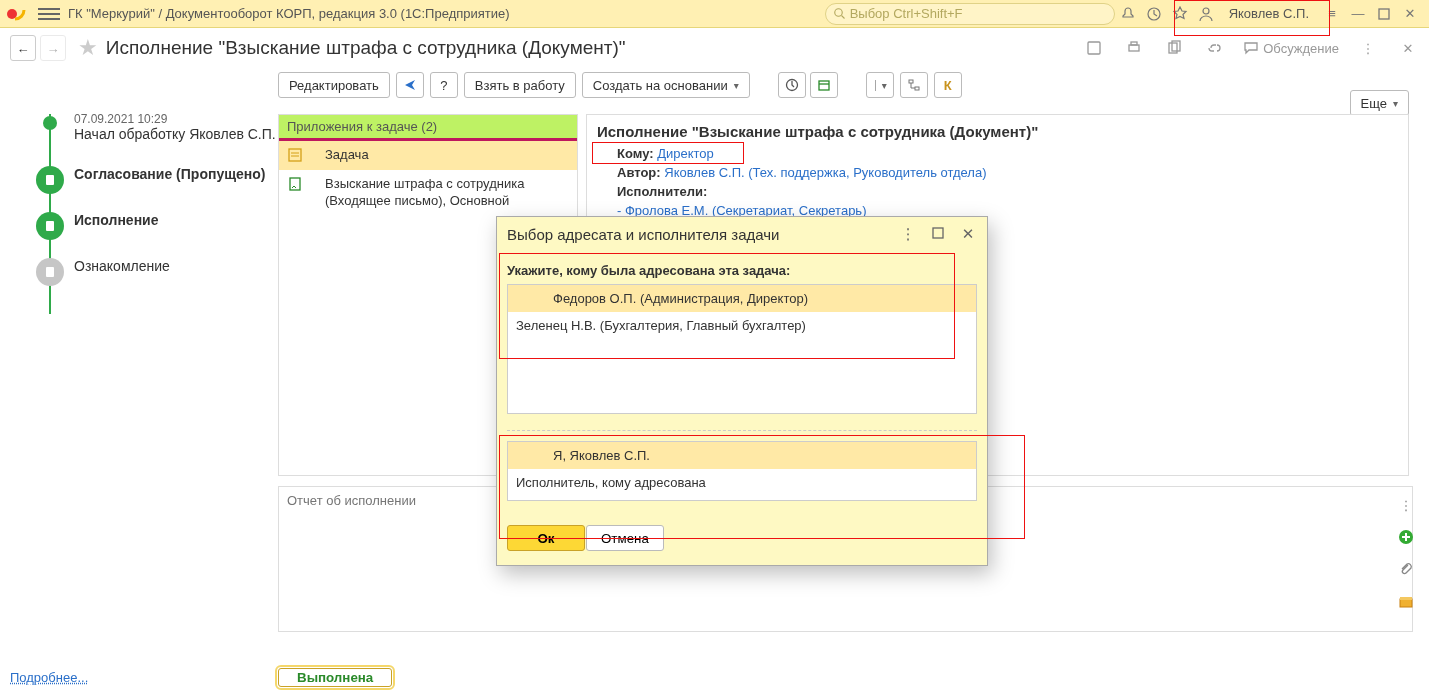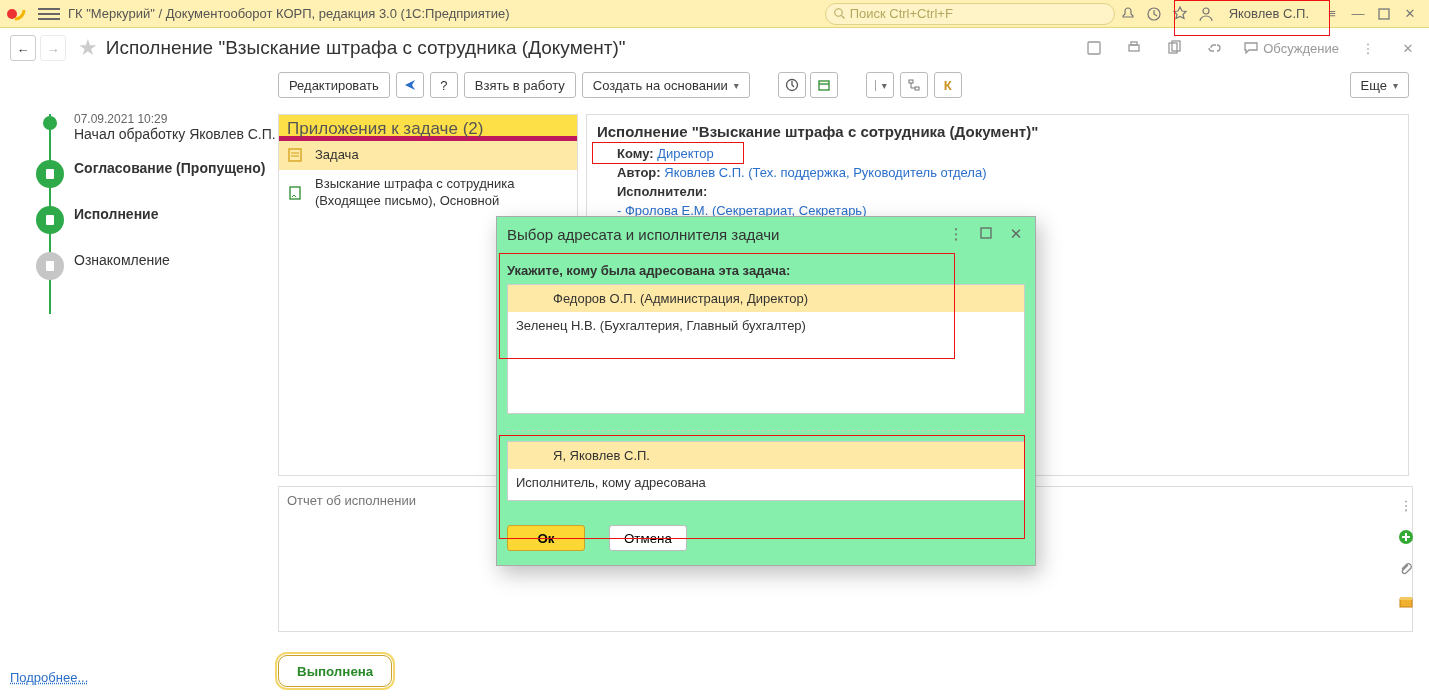--- a/index.html
+++ b/index.html
@@ -38,55 +38,55 @@
   .tl-item { position:relative; display:flex; align-items:flex-start; padding:6px 0 6px 50px; min-height:36px;}
   .tl-dot { position:absolute; left:19px; top:10px; width:14px; height:14px; border-radius:50%; background:#2faa4a;}
   .tl-big { position:absolute; left:12px; top:6px; width:28px; height:28px; border-radius:50%; background:#2faa4a; display:flex; align-items:center; justify-content:center;}
   .tl-big.gray { background:#c6c6c6;}
   .tl-big svg { fill:#fff;}
   .tl-item .meta { font-size:12px; color:#666;}
   .tl-item .label { font-size:14px; color:#333; }
   .tl-item.bold .label { font-weight:bold;}
 
   .attach-panel { position:absolute; left:278px; top:8px; width:300px; border:1px solid #ddd; background:#fff; height:362px;}
-  .attach-header { height:26px; background:#fde047; border-bottom:5px solid #be185d; padding:4px 8px; color:#555; font-size:17px;}
-  .attach-row { display:flex; align-items:center; padding:6px 8px; gap:12px; cursor:pointer;}
+  .attach-header { height:26px; background:#bef264; border-bottom:3px solid #be185d; padding:4px 8px; color:#555; font-size:13px;}
+  .attach-row { display:flex; align-items:flex-start; padding:6px 8px; gap:22px; cursor:pointer;}
   .attach-row.selected { background:#ffe9a6;}
   .attach-row .aicon { width:16px; height:16px; flex-shrink:0;}
   .attach-row .atext { font-size:13px; line-height:1.3;}
 
   .detail-panel { position:absolute; left:586px; top:8px; right:20px; border:1px solid #ddd; background:#fff; height:362px; padding:8px 10px;}
   .detail-panel h3 { margin:0 0 6px 0; font-size:15px; }
   .detail-panel .drow { margin:4px 0; font-size:13px;padding-left:20px;}
   .detail-panel .lbl { font-weight:bold;}
   .detail-panel a, .link { color:#2a6fc9; text-decoration:none;}
 
   .report-box { position:absolute; left:278px; right:16px; top:380px; height:146px; border:1px solid #ddd; }
   .report-box textarea { width:100%; height:100%; border:none; resize:none; padding:6px 8px; color:#999; font-family:inherit; font-size:13px; outline:none;}
   .side-dots { position:absolute; right:14px; top:390px; display:flex; flex-direction:column; gap:14px; align-items:center;}
   .side-dots .sd { width:18px; height:18px; display:flex; align-items:center; justify-content:center; color:#888; cursor:pointer;}
 
-  .done-btn { position:absolute; left:278px; bottom:12px; height:32px; border:1px solid #c9a227; background:#fff; color:#2a8a2a; font-weight:bold; padding:0 18px; border-radius:9px; outline:2px solid #f4d76b; outline-offset:1px; cursor:pointer;}
+  .done-btn { position:absolute; left:278px; bottom:12px; height:19px; border:1px solid #c9a227; background:#fff; color:#2a8a2a; font-weight:bold; padding:0 18px; border-radius:3px; outline:2px solid #f4d76b; outline-offset:1px; cursor:pointer;}
   .more-link { position:absolute; left:10px; bottom:14px; color:#2a6fc9; text-decoration:underline dotted; cursor:pointer;}
-  .more-btn { position:absolute; right:20px; top:72px; }
+  .more-btn { position:absolute; right:20px; top:90px; }
 
   
-  .dialog { position:absolute; left:496px; top:216px; width:540px; background:#86efac; border:1px solid #aaa; box-shadow:4px 8px 20px rgba(0,0,0,.25);}
+  .dialog { position:absolute; left:496px; top:216px; width:492px; background:#fef9c3; border:1px solid #aaa; box-shadow:4px 8px 20px rgba(0,0,0,.25);}
   .dialog .dlg-title { height:34px; display:flex; align-items:center; padding:0 10px; font-size:15px; color:#333;}
   .dialog .dlg-title .ctrls { margin-left:auto; display:flex; gap:12px; color:#666;}
   .dialog .dlg-title .ctrls span { cursor:pointer; width:18px; text-align:center;}
   .dialog .dlg-body { padding:6px 10px 14px;}
   .dlg-label { font-size:13px; color:#333; margin:6px 0;font-weight:bold;}
   .listbox { border:1px solid #ccc; background:#fff;}
   .listbox.tall { height:130px;}
   .listbox.short { height:60px;}
   .listbox .opt { padding:6px 8px; font-size:13px; cursor:pointer;}
   .listbox .opt.sel { background:#ffe9a6;padding-left:45px;}
   .dlg-sep { border-top:1px dashed #ccc; margin:16px 0 10px;}
-  .dlg-buttons { display:flex; gap:24px; padding:10px 10px 14px;}
+  .dlg-buttons { display:flex; gap:1px; padding:10px 10px 14px;}
   .btn-ok { width:78px; height:26px; background:#fdd835; border:1px solid #c9a227; border-radius:3px; font-weight:bold; cursor:pointer;}
   .btn-cancel { height:26px; border:1px solid #bbb; border-radius:3px; background:#fff; padding:0 14px; cursor:pointer;}
 
   .annot { position:absolute; border:1px solid #e11; pointer-events:none; }
 </style>
 </head>
 <body>
 
 <div class="titlebar">
   <div class="logo">
@@ -100,21 +100,21 @@
       <span></span>
       <span></span>
     </div>
   <div class="title">ГК "Меркурий" / Документооборот КОРП, редакция 3.0  (1С:Предприятие)</div>
   <div class="spacer"></div>
   <div class="search-box">
     <svg width="12" height="12" viewBox="0 0 16 16" style="margin-right:4px">
         <circle cx="6" cy="6" r="5" stroke="#b3a85f" stroke-width="1.5" fill="none"></circle>
         <line x1="10" y1="10" x2="14" y2="14" stroke="#b3a85f" stroke-width="1.5"></line>
       </svg>
-    <span>Поиск Ctrl+Ctrl+F</span>
+    <span>Выбор Ctrl+Shift+F</span>
   </div>
   <div class="ticon">
       <svg width="16" height="16" viewBox="0 0 16 16">
         <path d="M8 2a3 3 0 00-3 3v3l-2 2v1h10v-1l-2-2V5a3 3 0 00-3-3z" fill="none" stroke="#777" stroke-width="1.2"></path>
       </svg>
     </div>
   <div class="ticon">
       <svg width="16" height="16" viewBox="0 0 16 16">
         <circle cx="8" cy="8" r="6" fill="none" stroke="#777" stroke-width="1.2"></circle>
         <path d="M8 4v4l3 2" stroke="#777" stroke-width="1.2" fill="none"></path>
@@ -235,21 +235,21 @@
 
   <div class="timeline">
     <div class="tl-line"></div>
     <div class="tl-item">
       <div class="tl-dot"></div>
       <div>
         <div class="meta">07.09.2021 10:29</div>
         <div class="label">Начал обработку Яковлев С.П.</div>
       </div>
     </div>
-    <div class="tl-item bold" style="margin-top:6px">
+    <div class="tl-item bold" style="margin-top:12px">
       <div class="tl-big">
           <svg width="14" height="14" viewBox="0 0 14 14">
             <rect x="3" y="2" width="8" height="10" rx="1"></rect>
           </svg>
         </div>
       <div class="label">Согласование (Пропущено)</div>
     </div>
     <div class="tl-item bold" style="margin-top:10px">
       <div class="tl-big">
           <svg width="14" height="14" viewBox="0 0 14 14">

